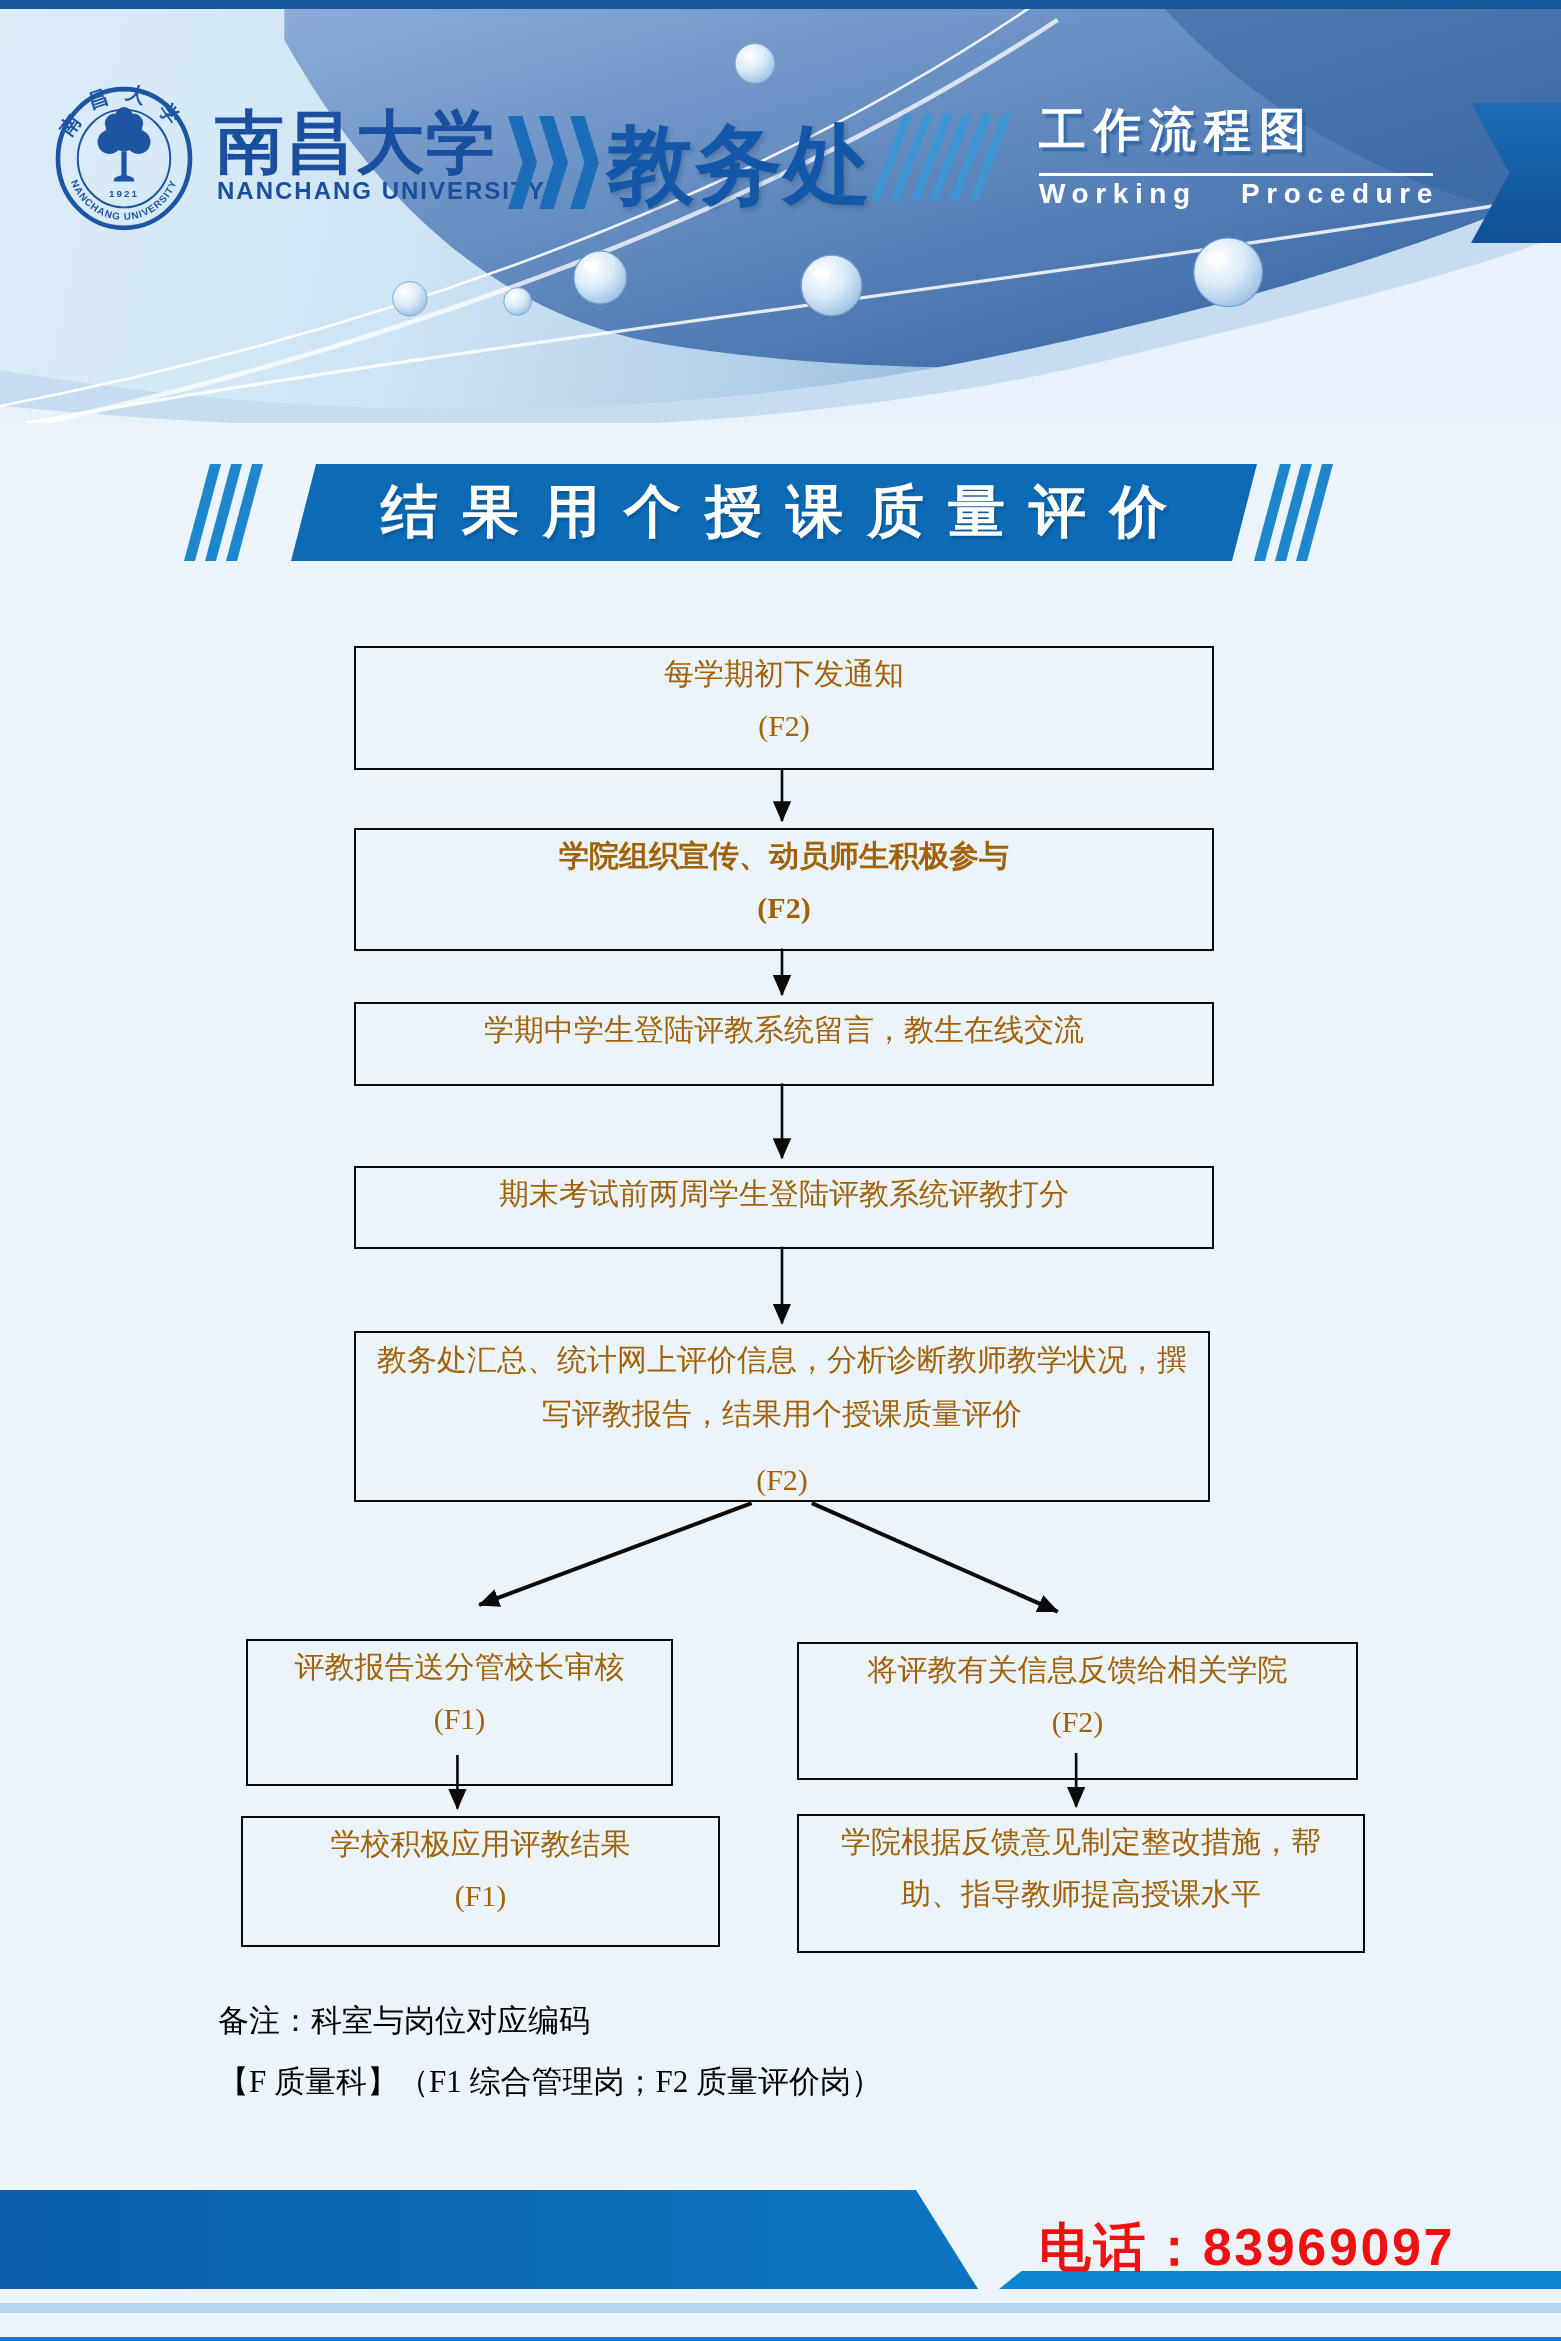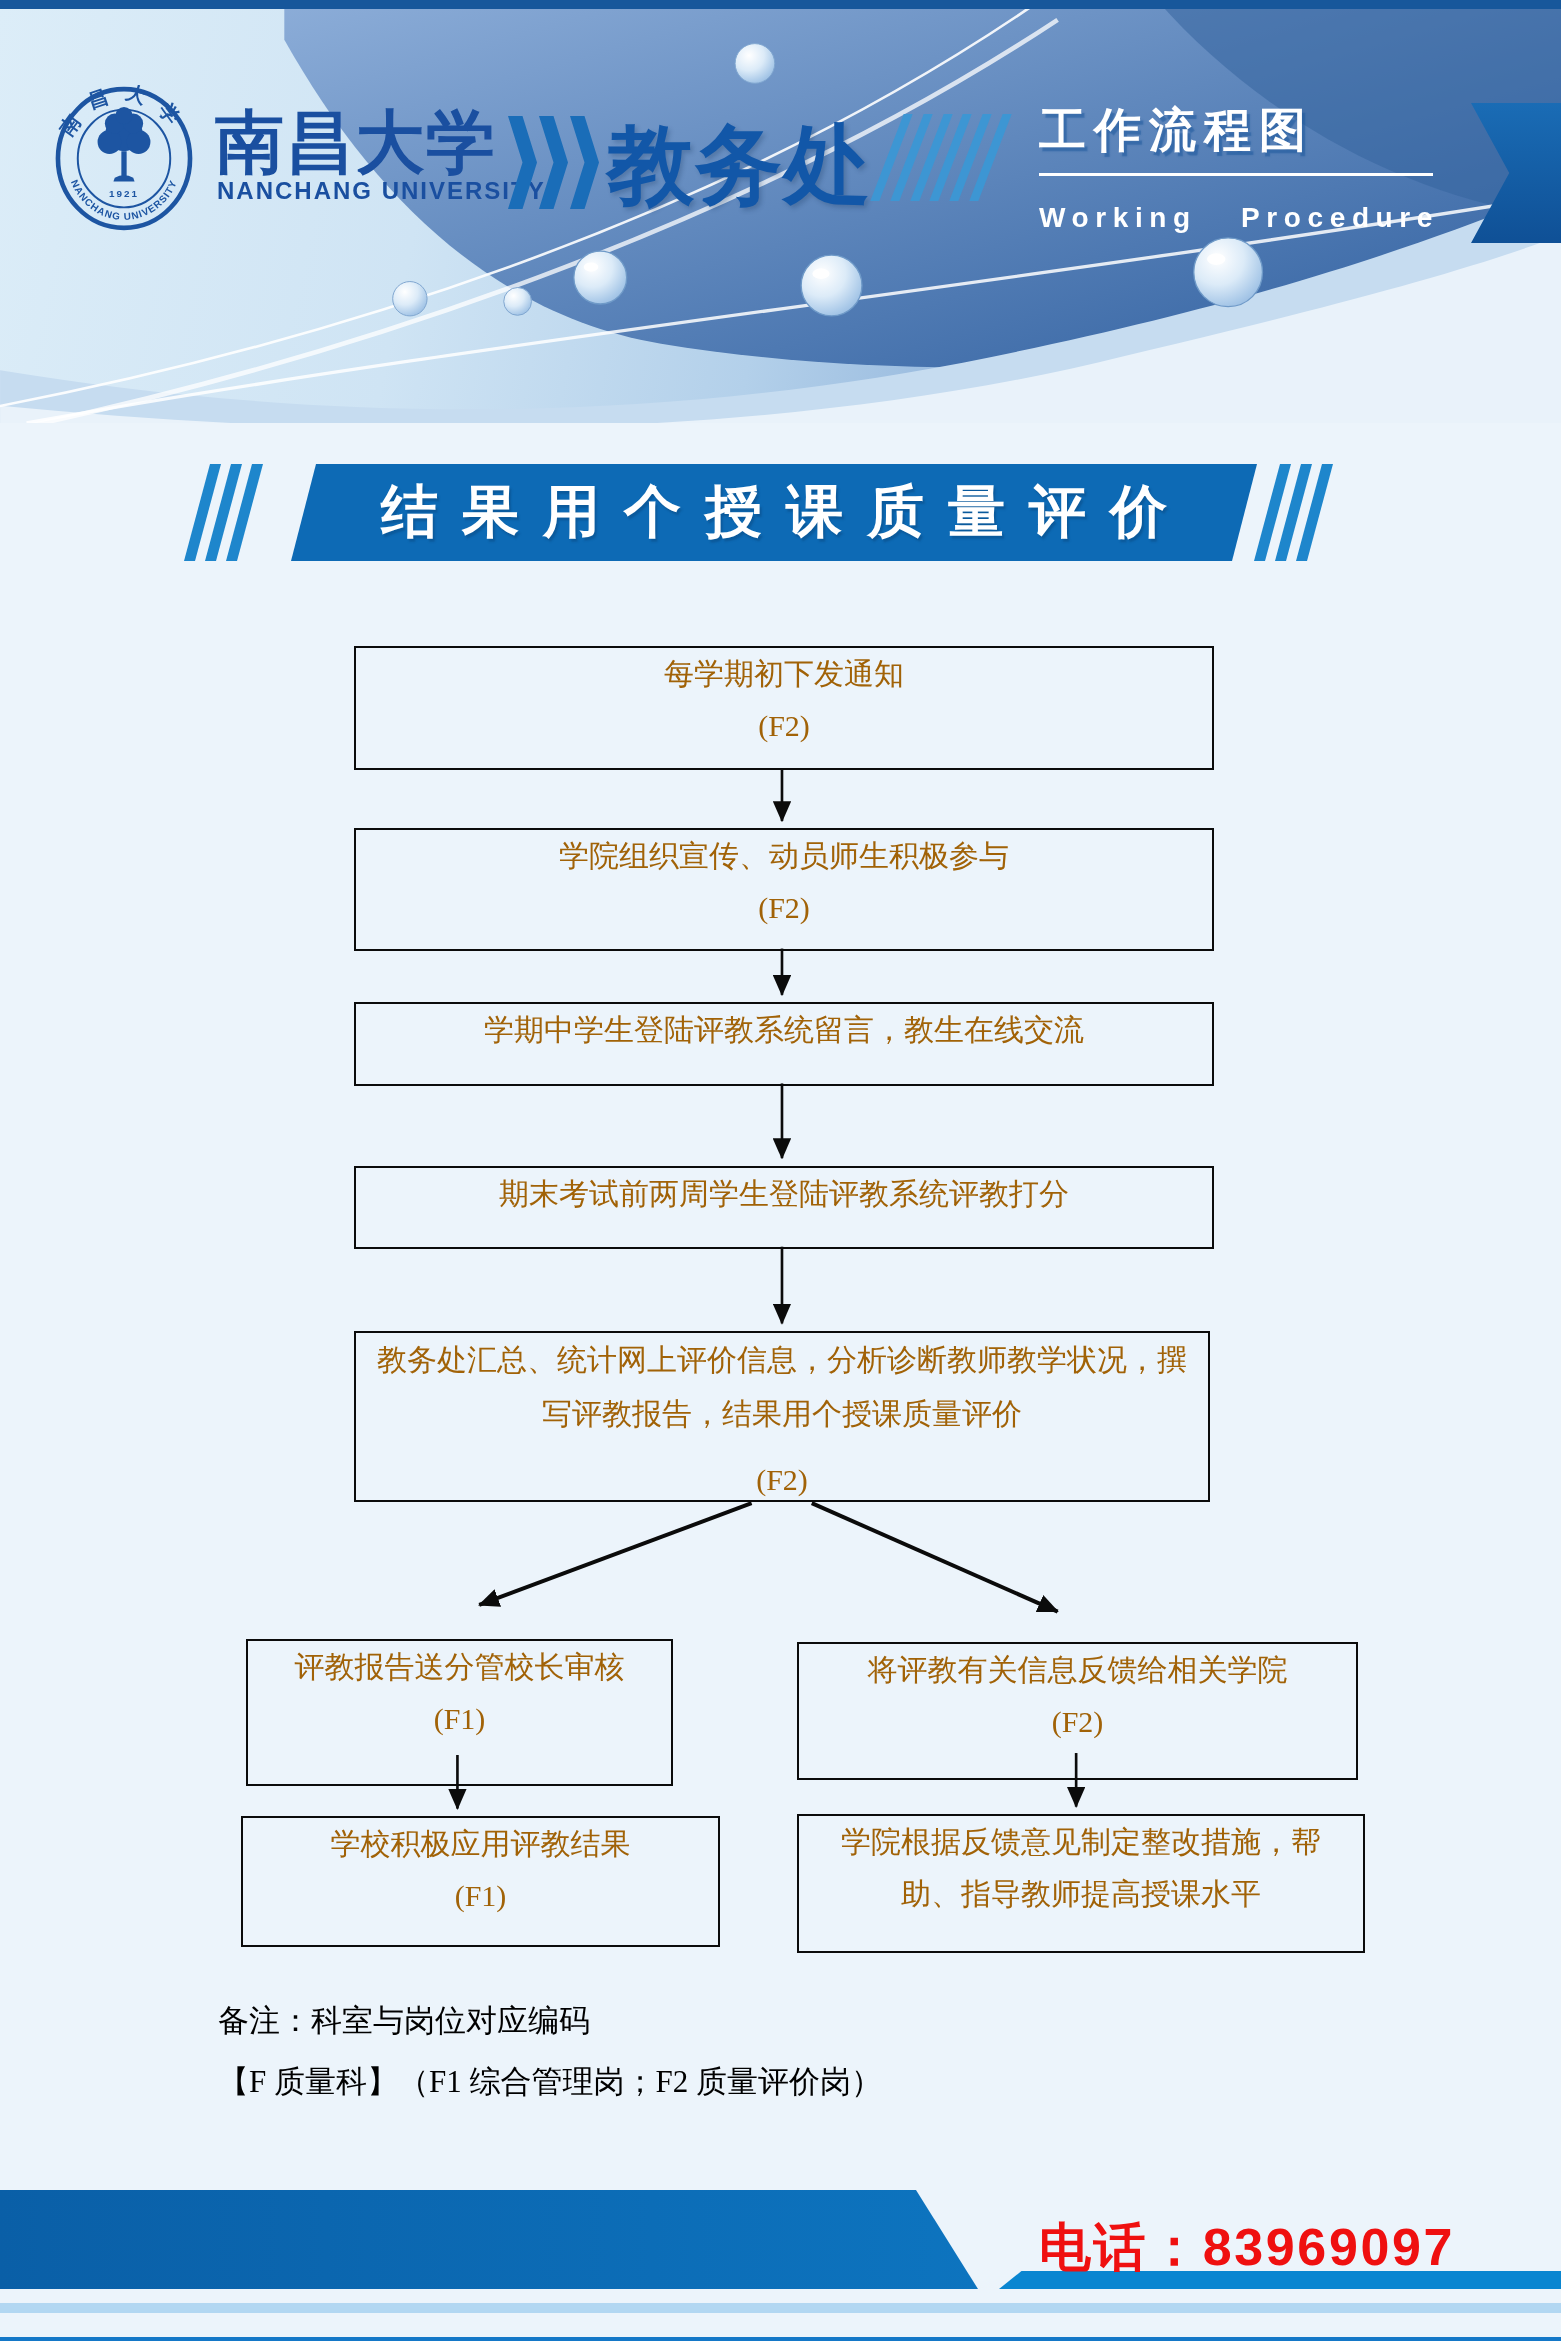--- a/index.html
+++ b/index.html
@@ -24,21 +24,21 @@
         clip-path:polygon(0 0,50% 0,100% 50%,50% 100%,0 100%,50% 50%);}
   .dept{position:absolute;left:607px;top:107px;font-size:87px;font-weight:900;color:#1257a8;
         letter-spacing:1.3px;white-space:nowrap;text-shadow:2.6px 3.3px 4px rgba(20,50,90,.25);}
   .stripe-group{position:absolute;left:887px;top:114px;display:flex;}
   .hstripe{width:8.6px;height:87px;margin-right:11.2px;background:#3d96d3;transform:skewX(-21deg);}
 
   .title-block{position:absolute;left:1039px;top:99px;width:436px;}
   .title-cn{font-size:47px;font-weight:900;color:#ffffff;letter-spacing:8px;white-space:nowrap;
             text-shadow:3.3px 4px 1.3px rgba(25,85,155,.55);}
   .title-underline{width:394px;height:3.3px;background:#ffffff;margin-top:10.6px;}
-  .title-en{margin-top:26px;font-size:28px;font-weight:700;color:#ffffff;
+  .title-en{margin-top:2px;font-size:28px;font-weight:700;color:#ffffff;
             letter-spacing:6.6px;word-spacing:30px;white-space:nowrap;}
   .flag{position:absolute;left:1471px;top:103px;width:91px;height:140px;
         background:linear-gradient(180deg,#1a6cb5,#0f5096);
         clip-path:polygon(0 0,100% 0,100% 100%,0 100%,42% 50%);}
 
   
   .banner{position:absolute;left:0;top:460px;width:1562px;height:106px;}
   .banner-bg{position:absolute;left:291px;top:4px;width:966px;height:97px;background:#0d6ab5;
              clip-path:polygon(25px 0,100% 0,calc(100% - 25px) 100%,0 100%);}
   .banner-title{position:absolute;left:291px;top:4px;width:966px;height:97px;display:flex;
@@ -49,21 +49,21 @@
   .bstripes.left{left:197px;} .bstripes.right{left:1267px;}
   .bstripe{width:11.2px;height:97px;margin-right:10px;background:#1e86cc;transform:skewX(-15deg);}
 
   
   .fbox{position:absolute;border:2.6px solid #0b0b0b;background:transparent;color:#a16207;
         display:flex;flex-direction:column;align-items:center;
         text-align:center;font-family:"Liberation Serif","DejaVu Serif",serif;
         font-size:30px;line-height:1.72;}
   .fbox .code{font-family:"Liberation Serif","DejaVu Serif",serif;}
   #b1{left:354px;top:646px;width:856px;height:120px;}
-  #b2{left:354px;top:828px;width:856px;height:119px;}
+  #b2{left:354px;top:828px;width:856px;height:119px;font-weight:bold;}
   #b3{left:354px;top:1002px;width:856px;height:80px;}
   #b4{left:354px;top:1166px;width:856px;height:79px;}
   #b5{left:354px;top:1331px;width:856px;height:171px;padding:0 20px;box-sizing:border-box;line-height:1.8;gap:12px;}
   #bl1{left:246px;top:1611px;width:423px;height:143px;margin-top:28px;}
   #br1{left:797px;top:1618px;width:557px;height:134px;margin-top:24px;}
   #bl2{left:241px;top:1816px;width:475px;height:127px;}
   #br2{left:797px;top:1814px;width:568px;height:139px;padding:0 32px;box-sizing:border-box;}
 
   .arrows{position:absolute;left:0;top:0;width:1562px;height:2342px;pointer-events:none;}
 

